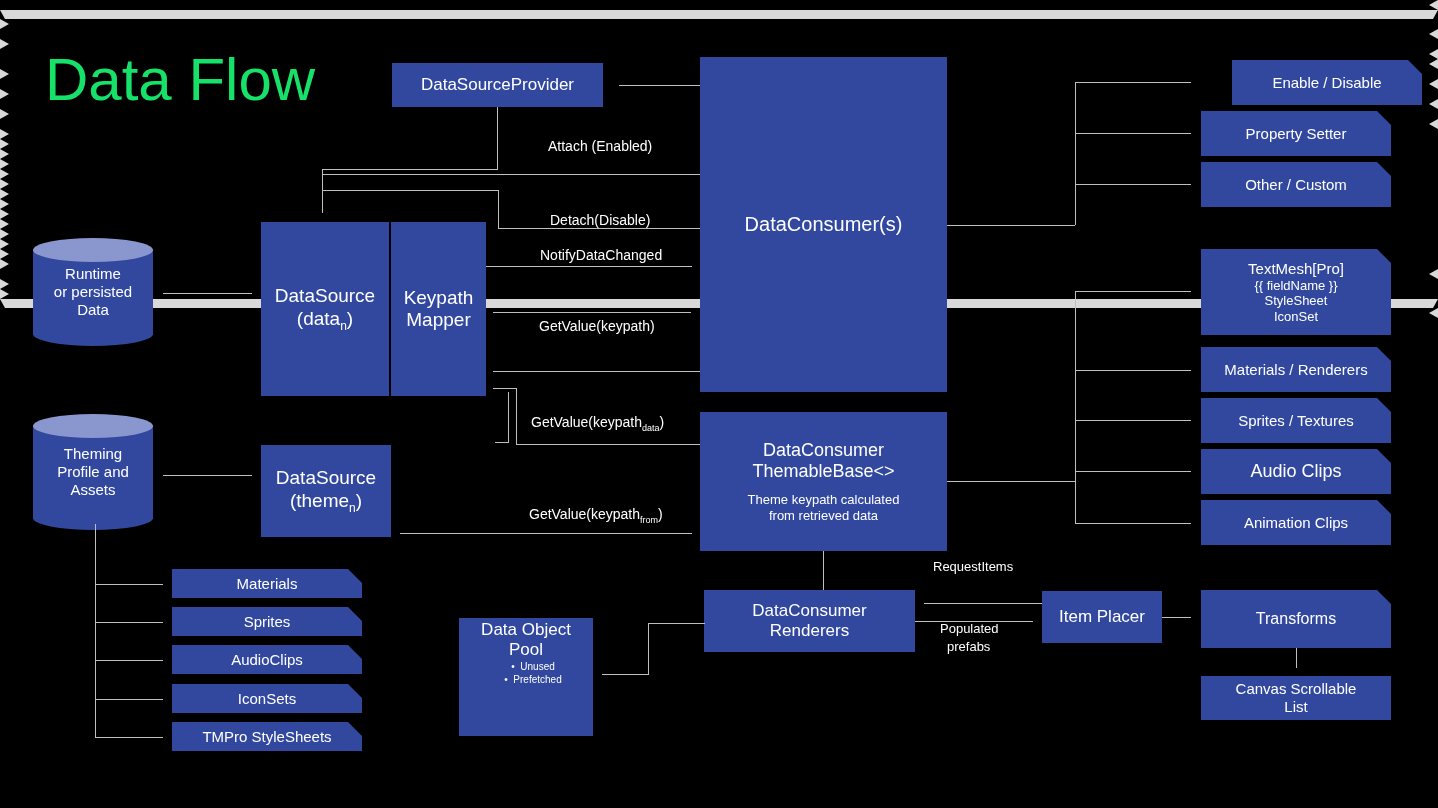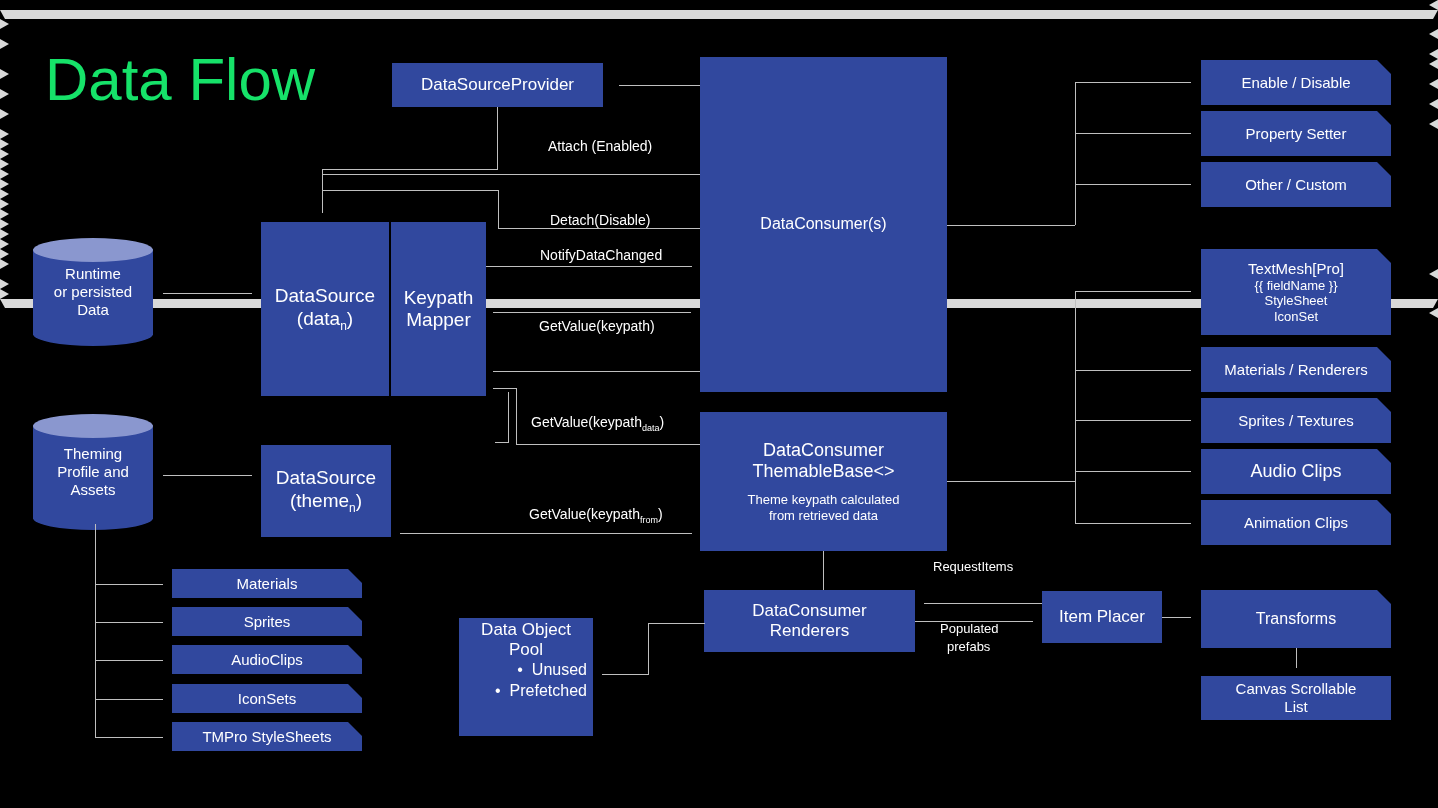--- a/index.html
+++ b/index.html
@@ -76,21 +76,21 @@
   .al{border-top:5px solid transparent;border-bottom:5px solid transparent;border-right:9px solid #D9D9D9;}
   
   .ad{border-left:5px solid transparent;border-right:5px solid transparent;border-top:9px solid #D9D9D9;}
 
   .lbl{
     position:absolute;color:#FFFFFF;font-size:14px;white-space:nowrap;
   }
   .lbl sub{font-size:9px;}
 
   .bul{
-    font-size:16px;text-align:right;width:100%;padding-left:14px;
+    font-size:10px;text-align:center;width:100%;padding-left:14px;
     box-sizing:border-box;line-height:1.3;
   }
   .bul .b{display:block;}
   .bul .b:before{content:"•\00a0\00a0";}
 </style>
 </head>
 <body>
 
 <div id="stage">
 
@@ -113,21 +113,21 @@
     <div class="top"></div>
     <div class="ctext" style="font-size:15px;">
       <div>Theming</div>
       <div>Profile and</div>
       <div>Assets</div>
     </div>
   </div>
 
   <div class="node" style="left:392px;top:63px;width:211px;height:44px;font-size:17px;">DataSourceProvider</div>
 
-  <div class="node" style="left:700px;top:57px;width:247px;height:335px;font-size:16px;">DataConsumer(s)</div>
+  <div class="node" style="left:700px;top:57px;width:247px;height:335px;font-size:20px;">DataConsumer(s)</div>
 
   <div class="node" style="left:261px;top:222px;width:128px;height:174px;font-size:19px;padding:0;">
     <div>DataSource</div>
     <div>
       <span>(data</span><sub style="font-size:12px;">n</sub><span>)</span>
     </div>
   </div>
   <div style="position:absolute;left:389px;top:222px;width:2px;height:174px;background:#000;"></div>
   <div class="node" style="left:391px;top:222px;width:95px;height:174px;font-size:19px;padding:6px;">
     <div>Keypath</div>
@@ -158,21 +158,21 @@
 
   <div class="node" style="left:459px;top:618px;width:134px;height:118px;font-size:17px;justify-content:flex-start;">
     <div>Data Object</div>
     <div>Pool</div>
     <div class="bul">
       <span class="b">Unused</span>
       <span class="b">Prefetched</span>
     </div>
   </div>
 
-  <div class="node cut" style="left:1201px;top:60px;width:190px;height:45px;font-size:15px;">Enable / Disable</div>
+  <div class="node cut" style="left:1232px;top:60px;width:190px;height:45px;font-size:15px;">Enable / Disable</div>
   <div class="node cut" style="left:1201px;top:111px;width:190px;height:45px;font-size:15px;">Property Setter</div>
   <div class="node cut" style="left:1201px;top:162px;width:190px;height:45px;font-size:15px;">Other / Custom</div>
 
   <div class="node cut" style="left:1201px;top:347px;width:190px;height:45px;font-size:15px;">Materials / Renderers</div>
   <div class="node cut" style="left:1201px;top:249px;width:190px;height:86px;font-size:15px;">
     <div>TextMesh[Pro]</div>
     <div style="font-size:13px;">{{ fieldName }}</div>
     <div style="font-size:13px;">StyleSheet</div>
     <div style="font-size:13px;">IconSet</div>
   </div>

